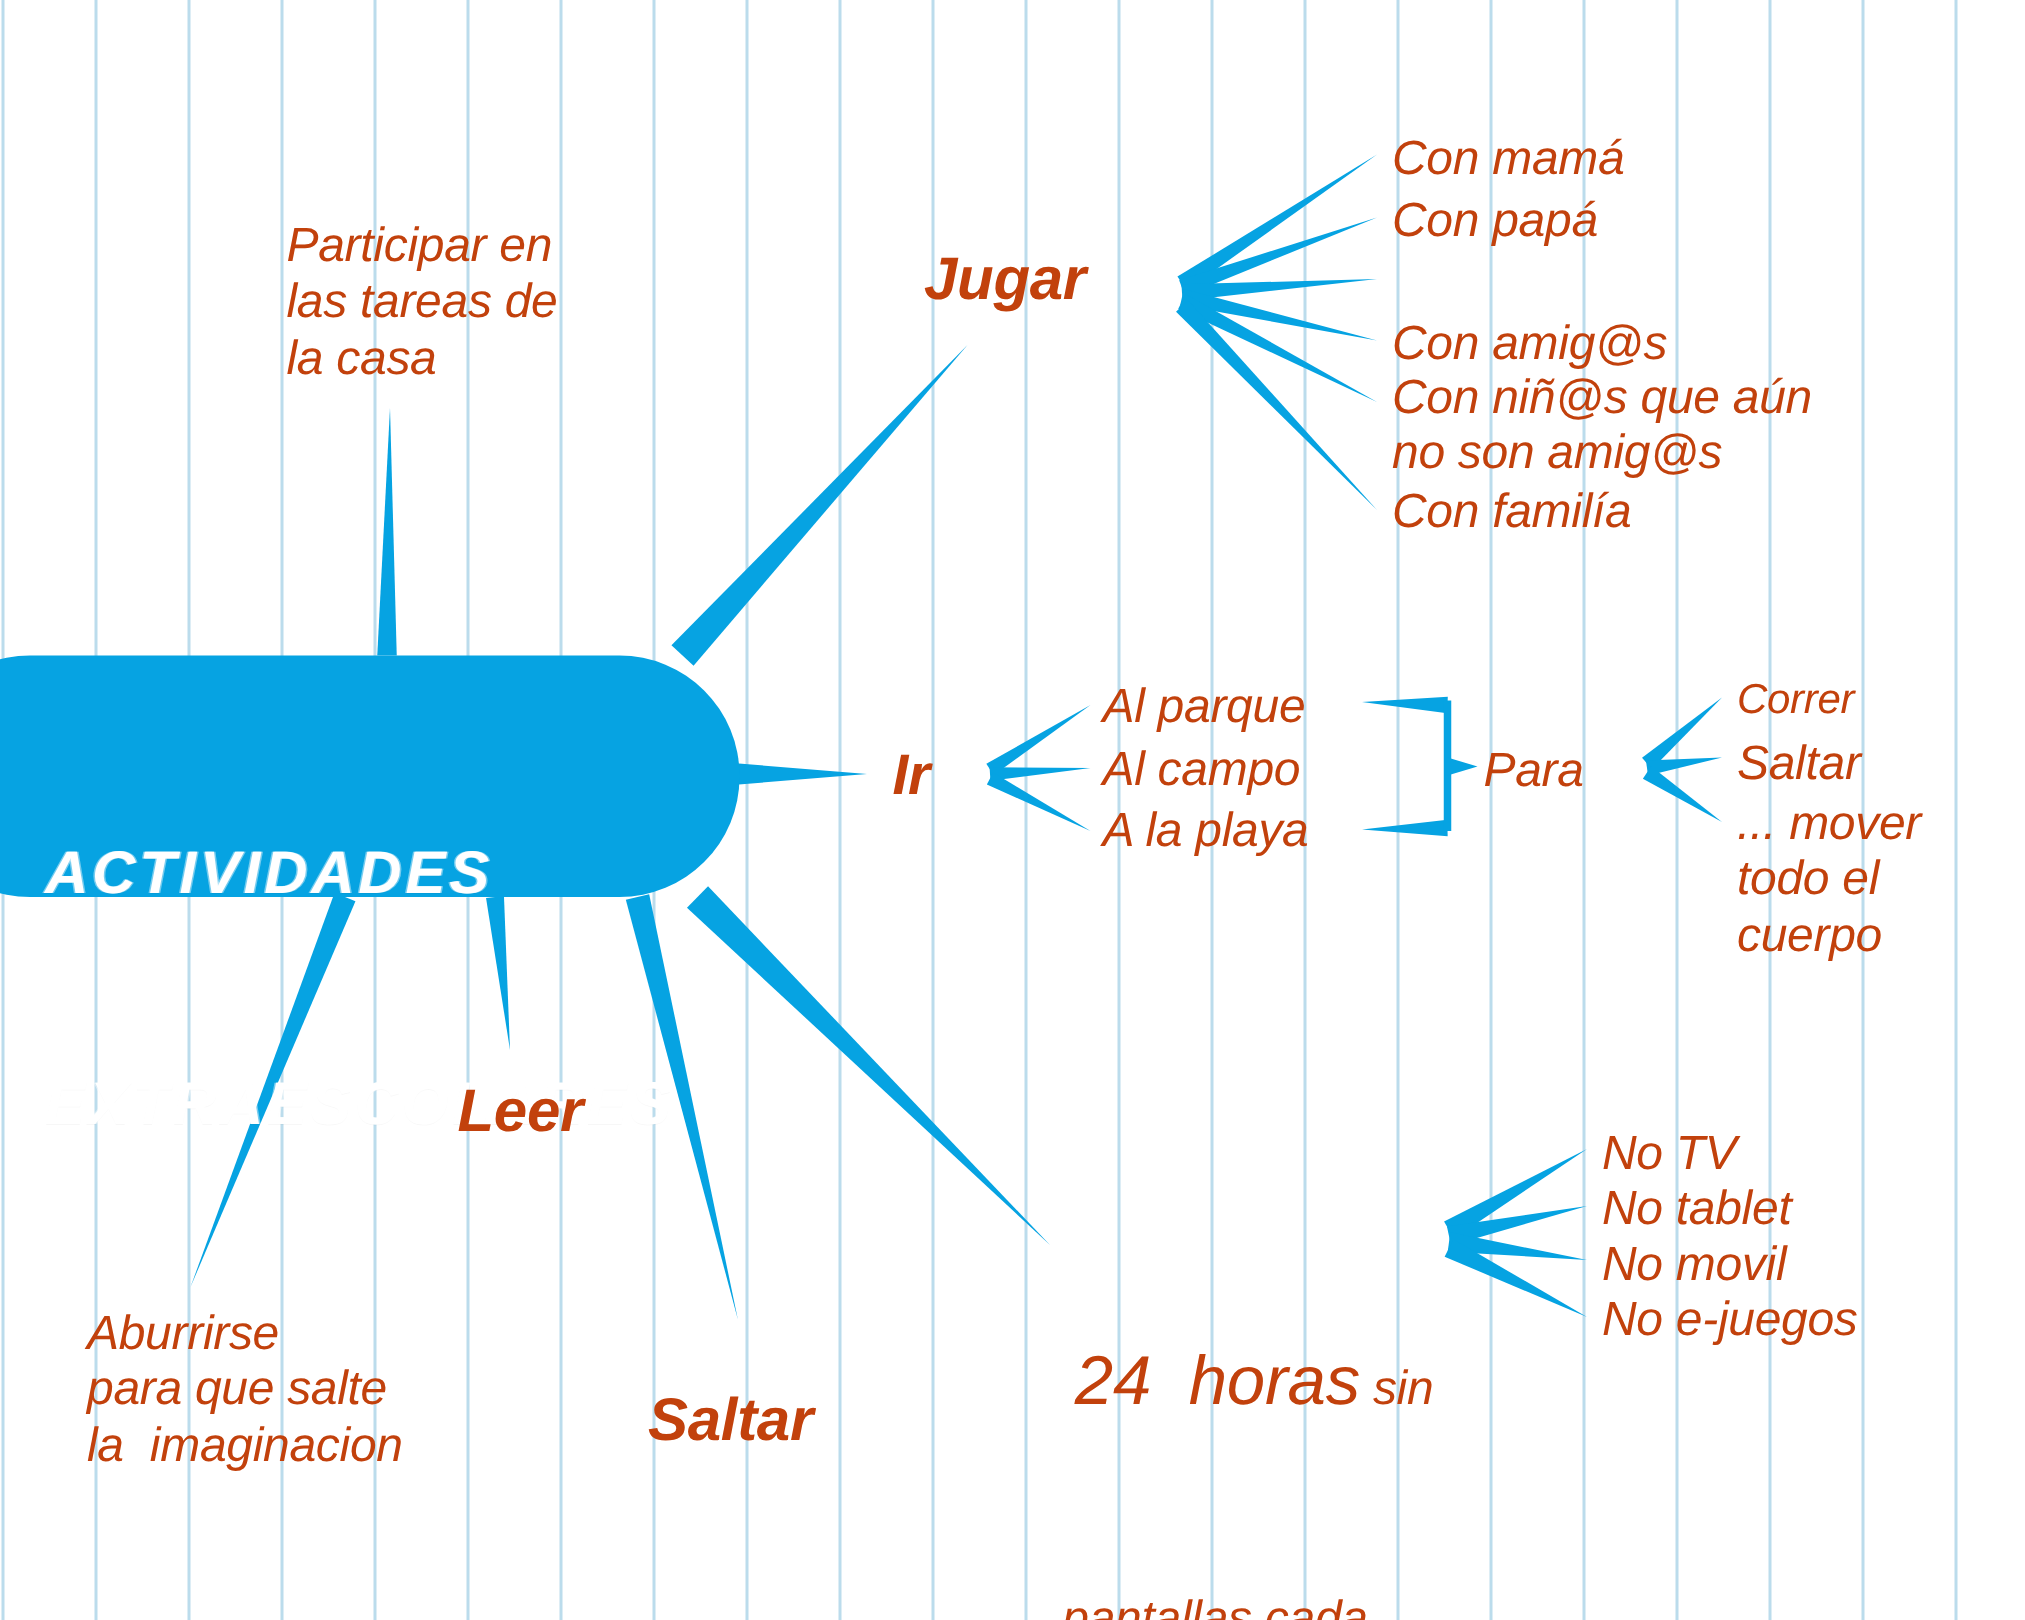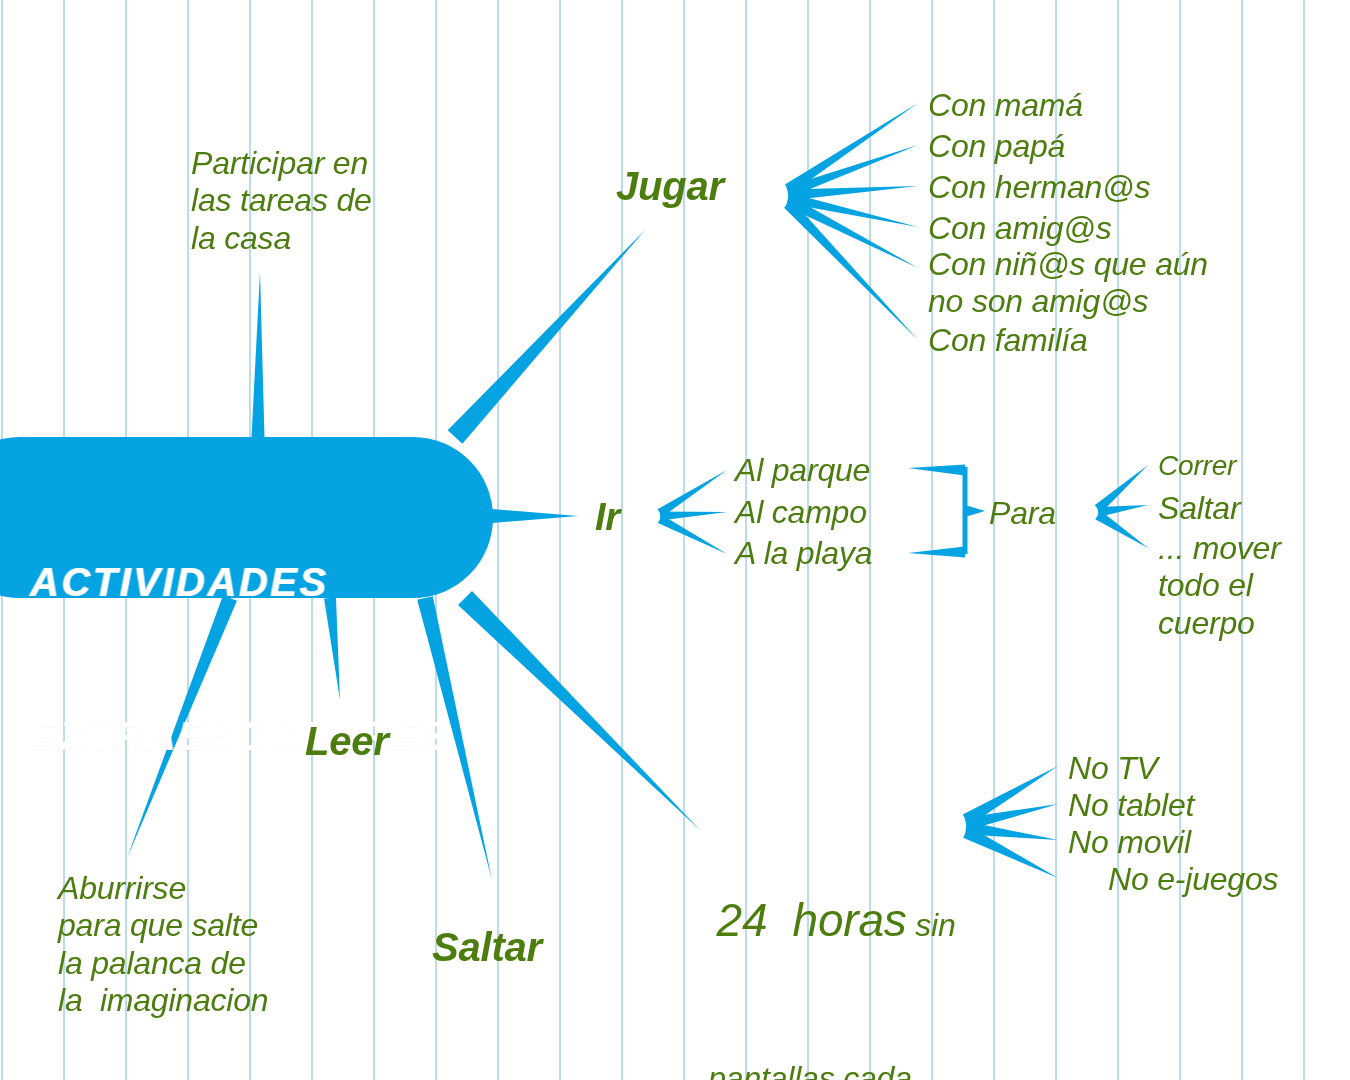--- a/index.html
+++ b/index.html
@@ -18,21 +18,21 @@
     background: #ffffff;
   }
   #paper-lines, #links {
     position: absolute;
     inset: 0;
     width: 1350px;
     height: 1080px;
   }
   .label {
     position: absolute;
-    color: #4d7c0f;
+    color: #c2410c;
     font-family: "Liberation Sans", sans-serif;
     font-style: italic;
     white-space: pre;
     line-height: 1.17;
     letter-spacing: -0.2px;
   }
   .label.bold { font-weight: bold; }
   .lbl-center {
     position: absolute;
     color: #ffffff;
@@ -120,21 +120,20 @@
     <div>ACTIVIDADES</div>
     <div>EXTRAESCOLARES</div>
   </div>
 
   <div class="label" style="left:191px; top:145px; font-size:32px;"><div>Participar en</div><div>las tareas de</div><div>la casa</div></div>
 
   <div class="label bold" style="left:616px; top:163px; font-size:40px;">Jugar</div>
 
   <div class="label" style="left:928px; top:87px; font-size:32px;">Con mamá</div>
   <div class="label" style="left:928px; top:128px; font-size:32px;">Con papá</div>
-  <div class="label" style="left:928px; top:169px; font-size:32px;">Con herman@s</div>
   <div class="label" style="left:928px; top:210px; font-size:32px;">Con amig@s</div>
   <div class="label" style="left:928px; top:246px; font-size:32px;"><div>Con niñ@s que aún</div><div>no son amig@s</div></div>
   <div class="label" style="left:928px; top:322px; font-size:32px;">Con familía</div>
 
   <div class="label bold" style="left:595px; top:495px; font-size:38px;font-style:italic;">Ir</div>
 
   <div class="label" style="left:735px; top:452px; font-size:32px;">Al parque</div>
   <div class="label" style="left:735px; top:494px; font-size:32px;">Al campo</div>
   <div class="label" style="left:735px; top:535px; font-size:32px;">A la playa</div>
 
@@ -152,17 +151,17 @@
     <div>
       <span class="bold" style="font-size:46px;">24  horas</span><span> sin</span>
     </div>
     <div>pantallas cada</div>
     
   </div>
 
   <div class="label" style="left:1068px; top:750px; font-size:32px;">No TV</div>
   <div class="label" style="left:1068px; top:787px; font-size:32px;">No tablet</div>
   <div class="label" style="left:1068px; top:824px; font-size:32px;">No movil</div>
-  <div class="label" style="left:1068px; top:861px; font-size:32px;margin-left:40px;">No e-juegos</div>
+  <div class="label" style="left:1068px; top:861px; font-size:32px;">No e-juegos</div>
 
-  <div class="label" style="left:58px; top:870px; font-size:32px;"><div>Aburrirse</div><div>para que salte</div><div>la palanca de</div><div>la  imaginacion</div></div>
+  <div class="label" style="left:58px; top:870px; font-size:32px;"><div>Aburrirse</div><div>para que salte</div><div>la  imaginacion</div></div>
 
 </div>
 
 </body></html>

